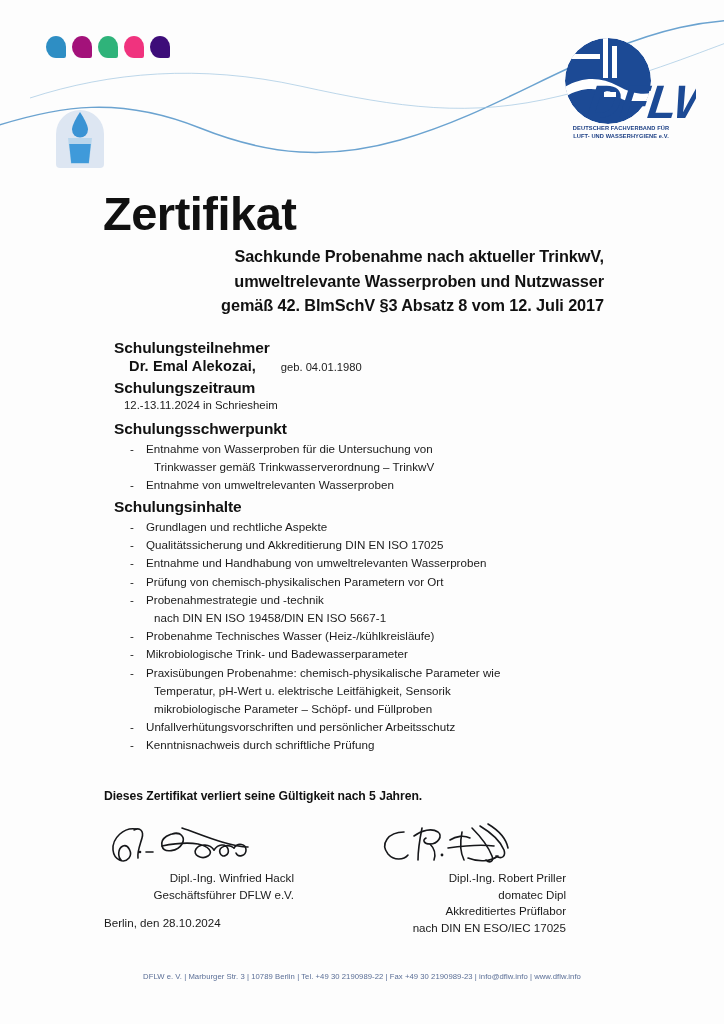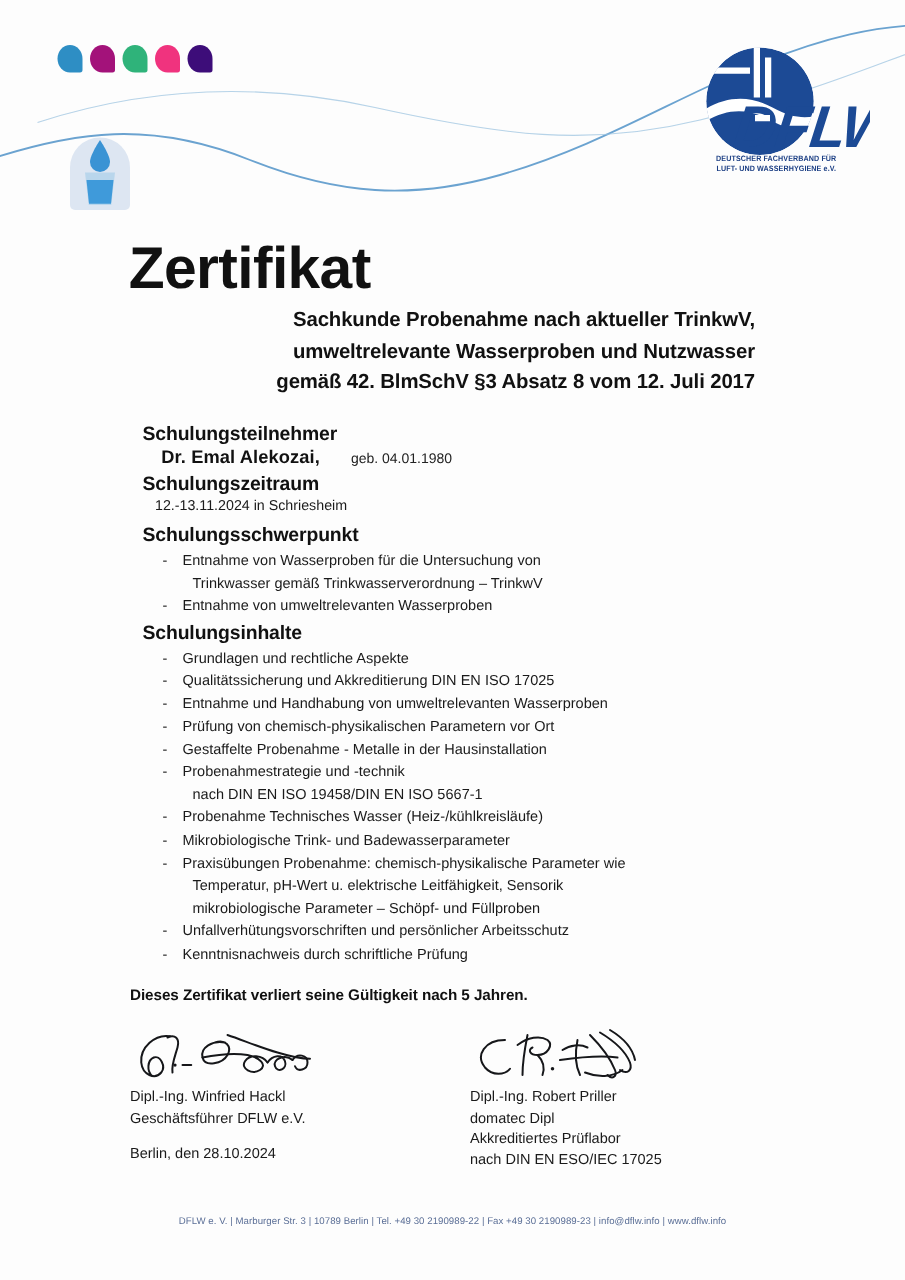--- a/index.html
+++ b/index.html
@@ -173,20 +173,21 @@
   
   .sig-block { position: absolute; }
   #sig-left  { left: 104px; top: 640px; }
   #sig-right { left: 376px; top: 640px; }
 
   .sig-draw { height: 48px; width: 190px; position: relative; }
   .sig-lines {
     font-size: 11.6px;
     line-height: 16.6px;
     color: #1a1a1a;
+    text-align: right;
   }
   .sig-gap { height: 13px; }
   #sig-place {
     font-size: 11.6px;
     color: #1a1a1a;
   }
 
   
   #footer {
     position: absolute;
@@ -275,21 +276,20 @@
         <li><span>Entnahme von Wasserproben für die Untersuchung von</span><span class="cont">Trinkwasser gemäß Trinkwasserverordnung – TrinkwV</span></li>
         <li><span>Entnahme von umweltrelevanten Wasserproben</span></li>
       </ul>
 
     <div id="sec-contents" class="section-head">Schulungsinhalte</div>
     <ul id="contents-list" class="dashlist">
         <li><span>Grundlagen und rechtliche Aspekte</span></li>
         <li><span>Qualitätssicherung und Akkreditierung DIN EN ISO 17025</span></li>
         <li><span>Entnahme und Handhabung von umweltrelevanten Wasserproben</span></li>
         <li><span>Prüfung von chemisch-physikalischen Parametern vor Ort</span></li>
-        <li><span>Gestaffelte Probenahme - Metalle in der Hausinstallation</span></li>
         <li><span>Probenahmestrategie und -technik</span><span class="cont">nach DIN EN ISO 19458/DIN EN ISO 5667-1</span></li>
         <li><span>Probenahme Technisches Wasser (Heiz-/kühlkreisläufe)</span></li>
         <li><span>Mikrobiologische Trink- und Badewasserparameter</span></li>
         <li><span>Praxisübungen Probenahme: chemisch-physikalische Parameter wie</span><span class="cont">Temperatur, pH-Wert u. elektrische Leitfähigkeit, Sensorik</span><span class="cont">mikrobiologische Parameter – Schöpf- und Füllproben</span></li>
         <li><span>Unfallverhütungsvorschriften und persönlicher Arbeitsschutz</span></li>
         <li><span>Kenntnisnachweis durch schriftliche Prüfung</span></li>
       </ul>
 
     <div id="validity">Dieses Zertifikat verliert seine Gültigkeit nach 5 Jahren.</div>
 

